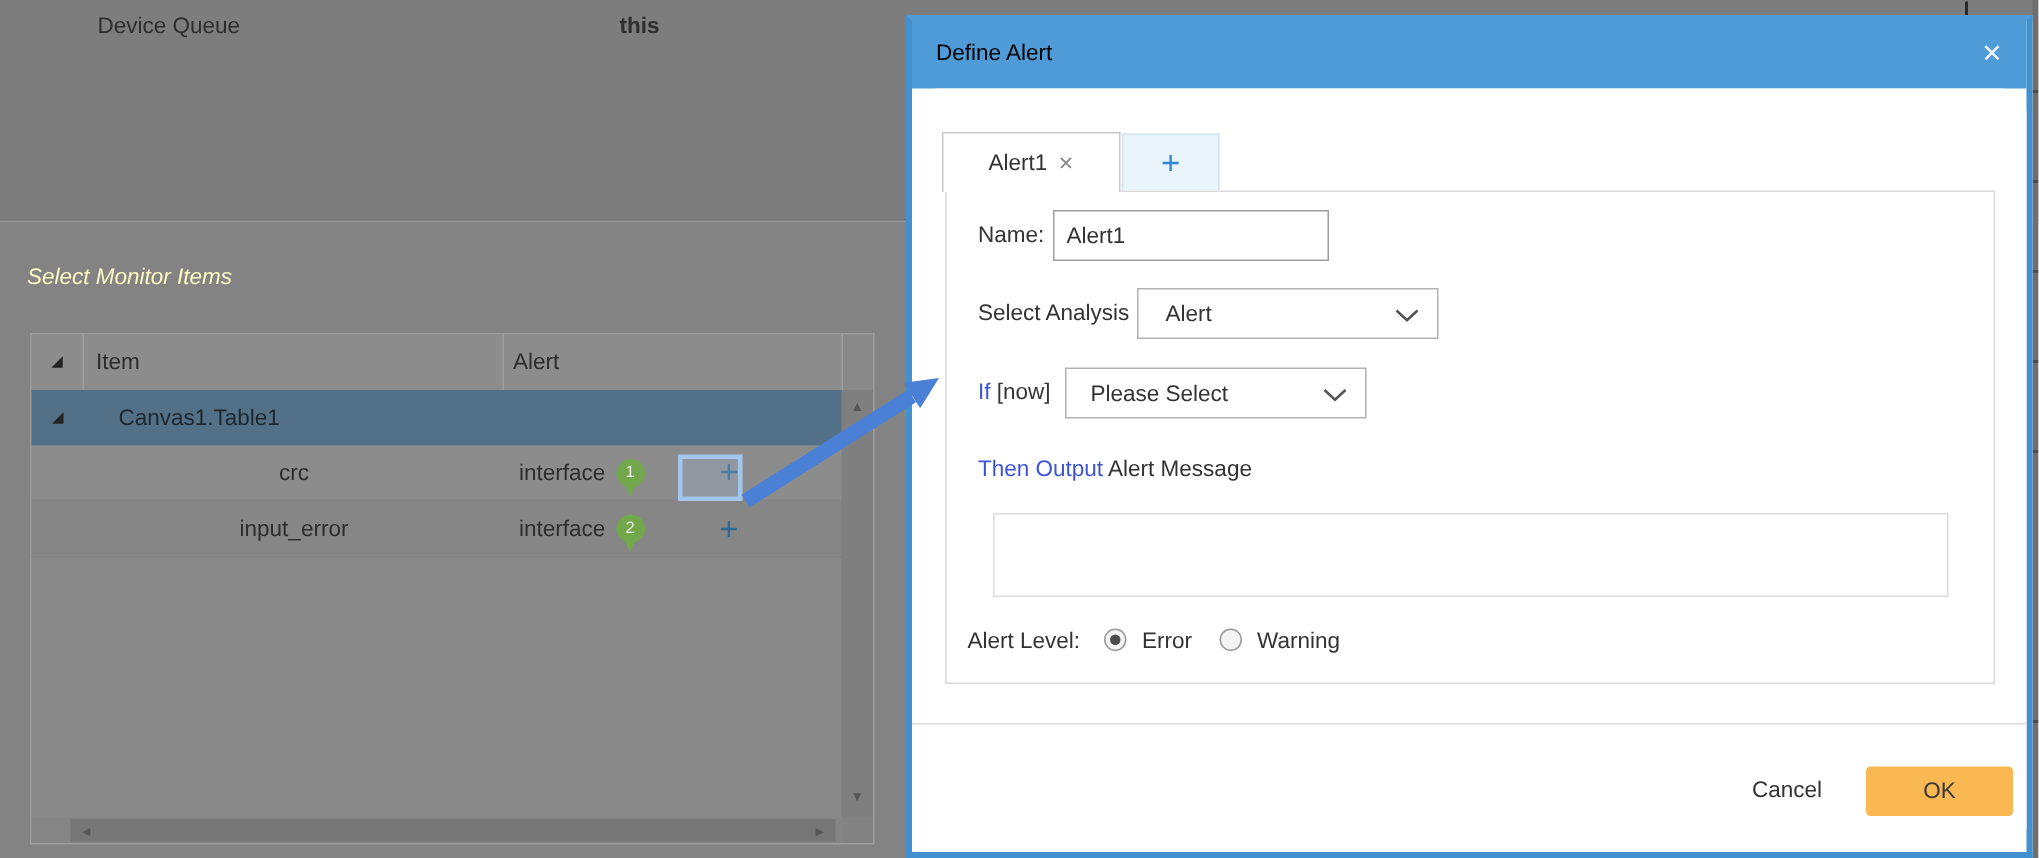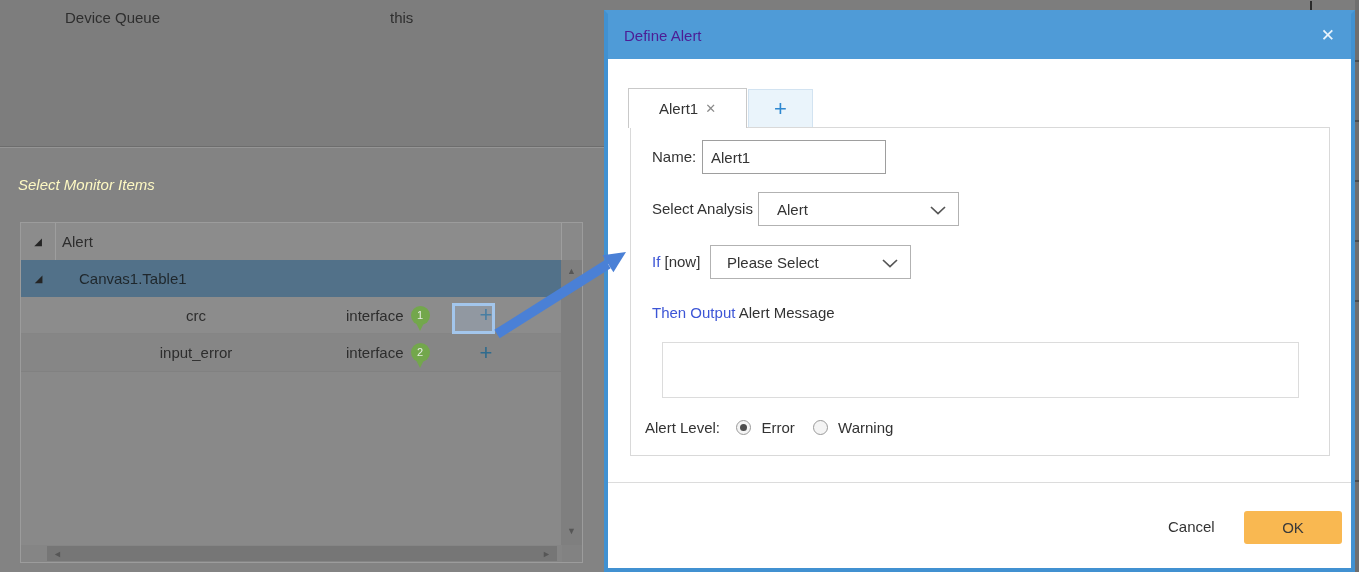--- a/index.html
+++ b/index.html
@@ -39,21 +39,21 @@
   .corner{left:541px;top:322px;width:20px;height:17px;background:#828282;}
   
   .arrow-svg{left:450px;top:230px;z-index:10;pointer-events:none;}
   
   .edge-strip{left:1355px;top:0;width:4px;height:572px;background:#6f6f6f;}
   .edge-tick{left:1355px;width:4px;height:2px;background:#4c4c4c;}
   .excl-tick{left:1310px;top:1px;width:2px;height:9px;background:#2a2a2a;}
   
   .modal{left:604px;top:10px;width:751px;height:562px;background:#fff;border:4px solid #4191d1;border-top-color:#4f9bd7;box-sizing:border-box;z-index:5;}
   .titlebar{left:0;top:0;right:0;height:45px;background:#4f9bd7;}
-  .title{left:16px;top:0;line-height:43px;color:#4c1d95;font-size:15px;}
+  .title{left:16px;top:0;line-height:43px;color:#000000;font-size:15px;}
   .m-close{right:16px;top:0;line-height:43px;color:#eaf4fc;font-size:17px;cursor:pointer;}
   .mbody{left:0;top:45px;right:0;bottom:0;background:#fff;border-radius:17px;}
   .tab-active{left:20px;top:29px;width:119px;height:40px;background:#fff;border:1px solid #c9c9c9;border-bottom:none;box-sizing:border-box;z-index:3;display:flex;align-items:center;justify-content:center;gap:7px;font-size:15px;color:#333;}
   .tab-x{color:#8a8a8a;font-size:13px;}
   .tab-add{left:140px;top:30px;width:65px;height:38px;background:#eaf4fb;border:1px solid #d2e3f1;border-bottom:none;box-sizing:border-box;z-index:3;display:flex;align-items:center;justify-content:center;color:#2f88d0;font-size:22px;}
   .panel{left:22px;top:68px;width:700px;height:329px;border:1px solid #d9d9d9;box-sizing:border-box;z-index:1;}
   .flabel{color:#333;font-size:15px;}
   .txt-input{left:94px;top:81px;width:184px;height:34px;border:1px solid #9e9e9e;box-sizing:border-box;font-size:15px;color:#333;padding:0 0 0 8px;font-family:"Liberation Sans",sans-serif;outline:none;}
   .dd{border:1px solid #b2b2b2;box-sizing:border-box;background:#fff;display:flex;align-items:center;font-size:15px;color:#333;}
   .dd-analysis{left:150px;top:133px;width:201px;height:34px;padding-left:18px;}
@@ -68,28 +68,29 @@
   .ok-btn{left:636px;top:452px;width:98px;height:33px;background:#f9b851;border:none;border-radius:3px;font-size:15px;color:#3a3a3a;font-family:"Liberation Sans",sans-serif;cursor:pointer;}
 </style>
 </head>
 <body>
 
 <div class="stage">
 
   <div class="abs bg-topstrip"></div>
   <div class="abs bg-divider"></div>
   <div class="abs bg-label" style="left:65px;top:9px;">Device Queue</div>
-  <div class="abs bg-label" style="left:390px;top:9px;">this</div>
+  <div class="abs bg-label" style="left:413px;top:9px;font-weight:bold;">this</div>
   <div class="abs section-title">Select Monitor Items</div>
 
   <div class="abs tbl">
     <div class="abs trow thead">
       <div class="cell c-exp">
           <span class="expander">◢</span>
         </div>
+      <div class="cell c-item">Item</div>
       <div class="cell c-alert">Alert</div>
     </div>
 
     <div class="abs trow r-group">
       <div class="cell c-exp">
           <span class="expander">◢</span>
         </div>
       <div class="cell" style="padding-left:23px;">Canvas1.Table1</div>
     </div>
 

